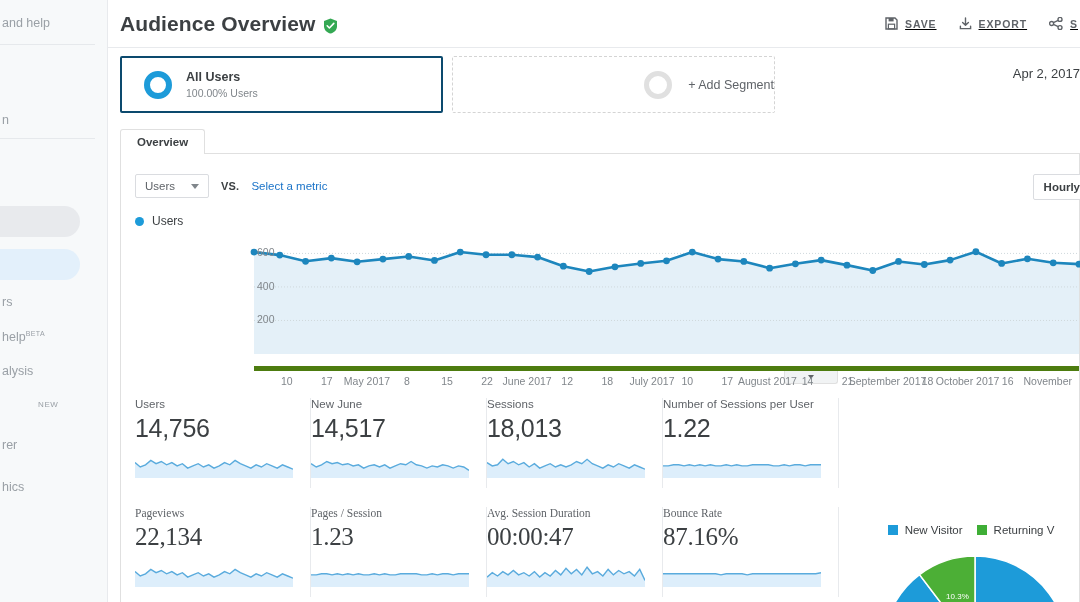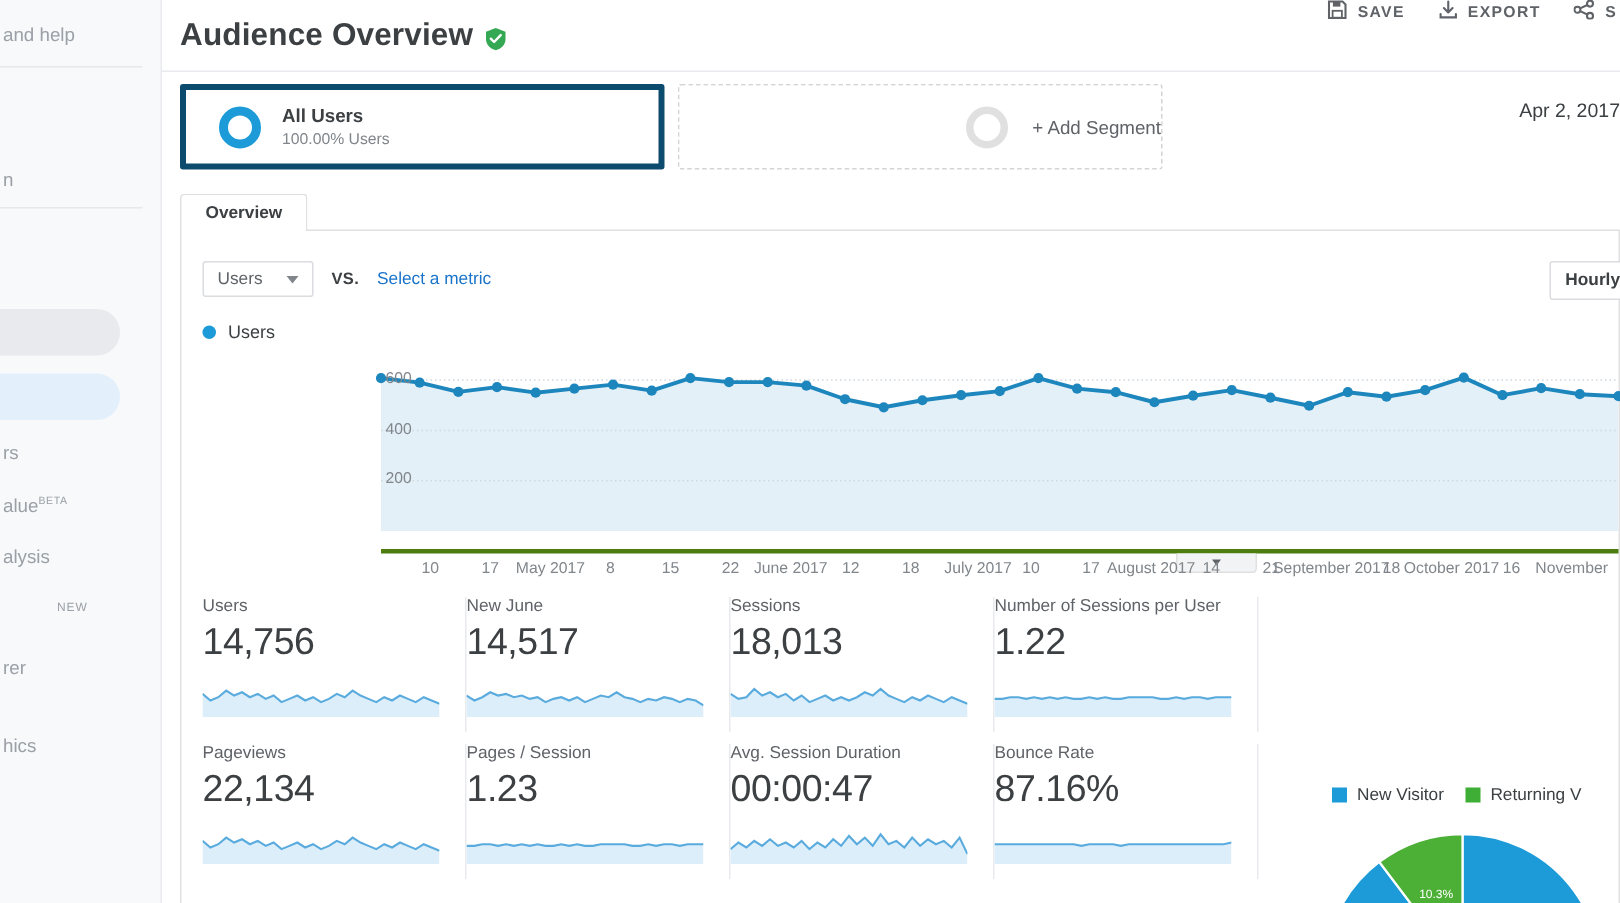--- a/index.html
+++ b/index.html
@@ -56,33 +56,33 @@
   .hdr-title {
     font-size: 21px; color: #3c4043; font-weight: bold;
     letter-spacing: .1px;
   }
   .verify-badge {
     display: inline-block; width: 15px; height: 16px; margin-left: 8px;
     position: relative; top: 2px;
   }
   .hdr-actions {
     position: absolute; right: 0; top: 0; height: 48px;
-    display: flex; align-items: flex-start; gap: 22px; padding-right: 2px;
+    display: flex; align-items: center; gap: 22px; padding-right: 2px; text-decoration: underline;
   }
   .hdr-act {
     display: flex; align-items: center; gap: 7px;
     color: #5f6368; font-size: 10.5px; letter-spacing: .9px;
     font-weight: bold;
   }
   .hdr-sep { position: absolute; left:0; right:0; bottom:0; height:1px; background:#e8eaed; }
 
   
   .segbar { display: flex; align-items: flex-start; padding: 8px 0 0 12px; position: relative; }
   .seg {
-    width: 323px; height: 57px; border: 4px solid #0c4a6e; border-radius: 2px;
+    width: 323px; height: 57px; border: 2px solid #0c4a6e; border-radius: 2px;
     display: flex; align-items: center; padding-left: 22px; background: #fff;
   }
   .seg.add {
     margin-left: 9px; border: 1px dashed #d4d4d4; padding-left: 16px; justify-content: flex-end;
   }
   .donut {
     width: 28px; height: 28px; border-radius: 50%;
     border: 6px solid #1d9bd9; flex: 0 0 28px;
   }
   .donut.empty { border-color: #e0e0e0; border-width: 5px; }
@@ -135,42 +135,42 @@
 
   
   .chartwrap { position: relative; margin-top: 6px; height: 132px; }
   .chart-svg { position: absolute; left: 0; top: 0; }
   .ylab {
     position: absolute; font-size: 10.5px; color: #80868b;
     left: 136px;
   }
   .xaxis {
     position: relative; height: 20px; margin-left: 133px;
-    border-top: 3px solid #4d7c0f;
+    border-top: 5px solid #4d7c0f;
   }
   .xtick {
     position: absolute; top: 4px; font-size: 10.5px; color: #80868b;
     white-space: nowrap; transform: translateX(-50%);
   }
   .zoomtab {
     position: absolute; left: 530px; top: 0px;
     width: 54px; height: 13px; background: #f1f3f4;
     border: 1px solid #e0e0e0; border-top: none;
     border-radius: 0 0 3px 3px; display: flex;
     align-items: center; justify-content: center;
   }
   .zoomtab .caret { border-top-color: #5f6368; border-left-width: 3.5px; border-right-width: 3.5px; border-top-width: 4px; }
 
   
   .cards { display: flex; flex-wrap: wrap; margin: 12px 0 0 14px; width: 710px; }
   .card {
     width: 176px; height: 90px; padding: 0 18px 0 0;
     border-right: 1px solid #e8eaed; position: relative;
   }
-  .card.row2 { margin-top: 8px; }
+  .card.row2 { margin-top: 19px; font-family: Liberation Serif, serif; }
   .card-label { font-size: 11.5px; color: #5f6368; white-space: nowrap; }
   .card-value { font-size: 25px; color: #3c4043; margin-top: 4px; letter-spacing: -.3px; font-weight: normal; }
   .card-spark { position: absolute; left: 0; bottom: 10px; }
 
   
   .pie-area { position: absolute; right: -10px; top: 370px; width: 260px; }
   .pie-legend { display: flex; gap: 14px; align-items: center; justify-content: center; padding-left: 24px; }
   .pl-item { display: flex; align-items: center; gap: 7px; white-space: nowrap; }
   .pl-sw { width: 10px; height: 10px; }
   .pl-txt { font-size: 11.5px; color: #3c4043; }
@@ -183,25 +183,25 @@
 <div id="app">
 
   <div class="sidebar">
     <div class="sb-rule" style="top:44px"></div>
     <div class="sb-rule" style="top:138px"></div>
     <div class="sb-pill grey" style="top:206px"></div>
     <div class="sb-pill blue" style="top:249px"></div>
     <div class="sb-text" style="top:16px;left:2px">and help</div>
     <div class="sb-text" style="top:113px;left:2px">n</div>
     <div class="sb-text" style="top:295px;left:2px">rs</div>
-    <div class="sb-text" style="top:330px;left:2px"><span>alue</span><span class="sb-beta">BETA</span></div>
+    <div class="sb-text" style="top:330px;left:2px"><span>help</span><span class="sb-beta">BETA</span></div>
     <div class="sb-text" style="top:364px;left:2px">alysis</div>
     <div class="sb-text sb-new" style="top:400px;left:2px">NEW</div>
     <div class="sb-text" style="top:438px;left:2px">rer</div>
-    <div class="sb-text" style="top:490px;left:2px">hics</div>
+    <div class="sb-text" style="top:480px;left:2px">hics</div>
   </div>
 
   <div class="main">
 
     <div class="hdr">
       <span class="hdr-title">Audience Overview</span>
       <span class="verify-badge">
         <svg width="15" height="16" viewBox="0 0 15 16">
           <path d="M7.5 0.6 L14 3.1 V8.2 C14 11.8 11.2 14.6 7.5 15.5 C3.8 14.6 1 11.8 1 8.2 V3.1 Z" fill="#34a853"></path>
           <path d="M4.2 7.8 L6.4 10 L10.8 5.4" stroke="#ffffff" stroke-width="1.6" fill="none" stroke-linecap="round" stroke-linejoin="round"></path>

